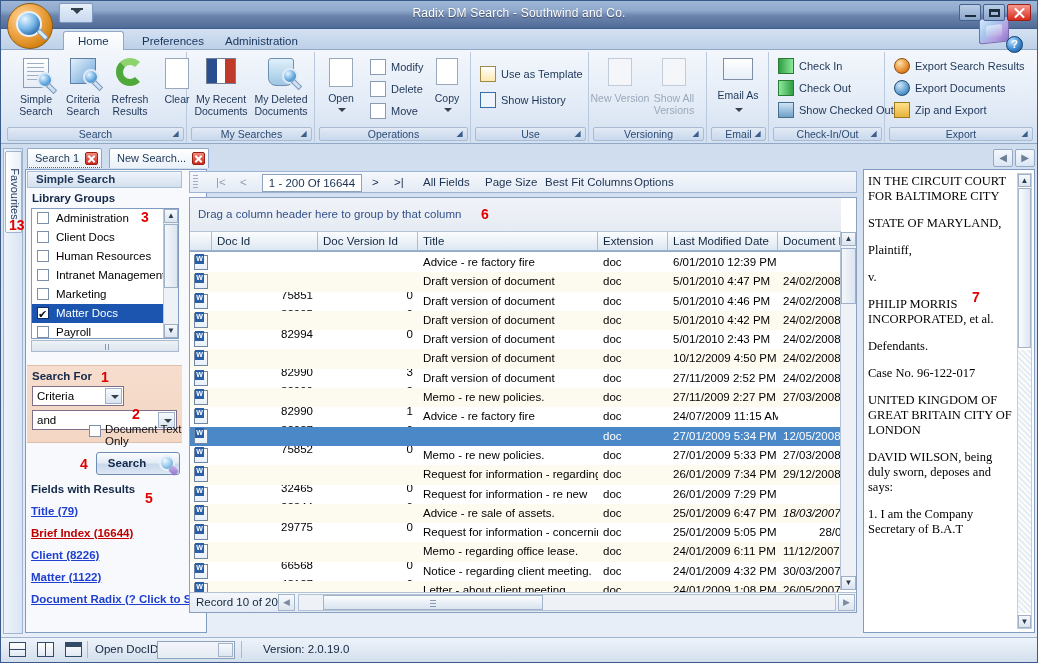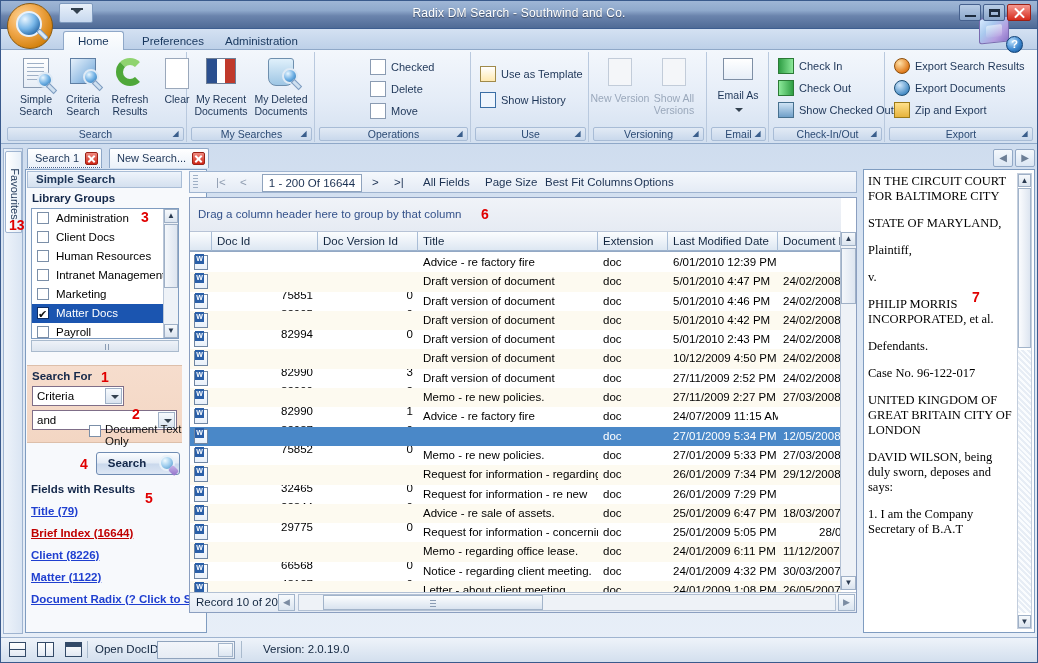--- a/index.html
+++ b/index.html
@@ -531,34 +531,52 @@
           <span>Documents</span>
         </span>
       </div>
       <div class="glabel">
         <span>My Searches</span>
         <span class="dlg">◢</span>
       </div>
     </div>
 
     <div class="rgroup" style="left:316px; width:154px;">
+      <div class="bigbtn" style="left:2px; width:44px;">
+        <span class="ico">
+          <span style="display:inline-block;width:24px;height:29px;background:#fff;border:1px solid #9aa8bb;"></span>
+        </span>
+        <span class="lbl" style="top:36px;">
+          <span>Open</span>
+        </span>
+        <span style="position:absolute;left:19px;top:52px;border-left:4px solid transparent;border-right:4px solid transparent;border-top:4px solid #33414f;"></span>
+      </div>
 
       <div class="smallbtn" style="left:52px; top:5px;">
         <span class="sico" style="background:#fff;border:1px solid #8a9bb2;"></span>
-        <span>Checked</span>
+        <span>Modify</span>
       </div>
       <div class="smallbtn" style="left:52px; top:27px;">
         <span class="sico" style="background:#fff;border:1px solid #8a9bb2;"></span>
         <span>Delete</span>
       </div>
       <div class="smallbtn" style="left:52px; top:49px;">
         <span class="sico" style="background:#fff;border:1px solid #8a9bb2;"></span>
         <span>Move</span>
       </div>
 
+      <div class="bigbtn" style="left:108px; width:44px;">
+        <span class="ico">
+          <span style="display:inline-block;width:22px;height:27px;background:#fff;border:1px solid #9aa8bb;"></span>
+        </span>
+        <span class="lbl" style="top:36px;">
+          <span>Copy</span>
+        </span>
+        <span style="position:absolute;left:19px;top:52px;border-left:4px solid transparent;border-right:4px solid transparent;border-top:4px solid #33414f;"></span>
+      </div>
       <div class="glabel">
         <span>Operations</span>
         <span class="dlg">◢</span>
       </div>
     </div>
 
     <div class="rgroup" style="left:472px; width:116px;">
       <div class="smallbtn" style="left:6px; top:12px;">
         <span class="sico" style="background:linear-gradient(to bottom,#fff,#ffe9b0);border:1px solid #a08a4a;"></span>
         <span>Use as Template</span>
@@ -870,21 +888,21 @@
           <span class="cell" style="left: 478px; width: 110px; padding-left: 5px; padding-right: 0px;">26/01/2009 7:29 PM</span>
           <span class="cell" style="left: 588px; width: 63px; padding-left: 5px; padding-right: 0px;"></span>
         </div>
         <div class="row odd">
           <span class="wico"></span>
           <span class="cell num" style="left: 29px; width: 106px; text-align: right; padding-left: 0px; padding-right: 5px;">34984</span>
           <span class="cell num" style="left: 128px; width: 100px; text-align: right; padding-left: 0px; padding-right: 5px;">0</span>
           <span class="cell" style="left: 228px; width: 180px; padding-left: 5px; padding-right: 0px;">Advice - re sale of assets.</span>
           <span class="cell" style="left: 408px; width: 70px; padding-left: 5px; padding-right: 0px;">doc</span>
           <span class="cell" style="left: 478px; width: 110px; padding-left: 5px; padding-right: 0px;">25/01/2009 6:47 PM</span>
-          <span class="cell" style="left: 588px; width: 63px; padding-left: 5px; padding-right: 12px;">18/03/2007</span>
+          <span class="cell" style="left: 588px; width: 63px; padding-left: 5px; padding-right: 12px; font-style: italic;">18/03/2007</span>
         </div>
         <div class="row">
           <span class="wico"></span>
           <span class="cell num" style="left: 22px; width: 106px; text-align: right; padding-left: 0px; padding-right: 5px;">66568</span>
           <span class="cell num" style="left: 128px; width: 100px; text-align: right; padding-left: 0px; padding-right: 5px;">0</span>
           <span class="cell" style="left: 228px; width: 180px; padding-left: 5px; padding-right: 0px;">Request for information - concerning</span>
           <span class="cell" style="left: 408px; width: 70px; padding-left: 5px; padding-right: 0px;">doc</span>
           <span class="cell" style="left: 478px; width: 110px; padding-left: 5px; padding-right: 0px;">25/01/2009 5:05 PM</span>
           <span class="cell" style="left: 588px; width: 63px; padding-left: 5px; padding-right: 0px; margin-left: 36px;">28/04/2008</span>
         </div>

